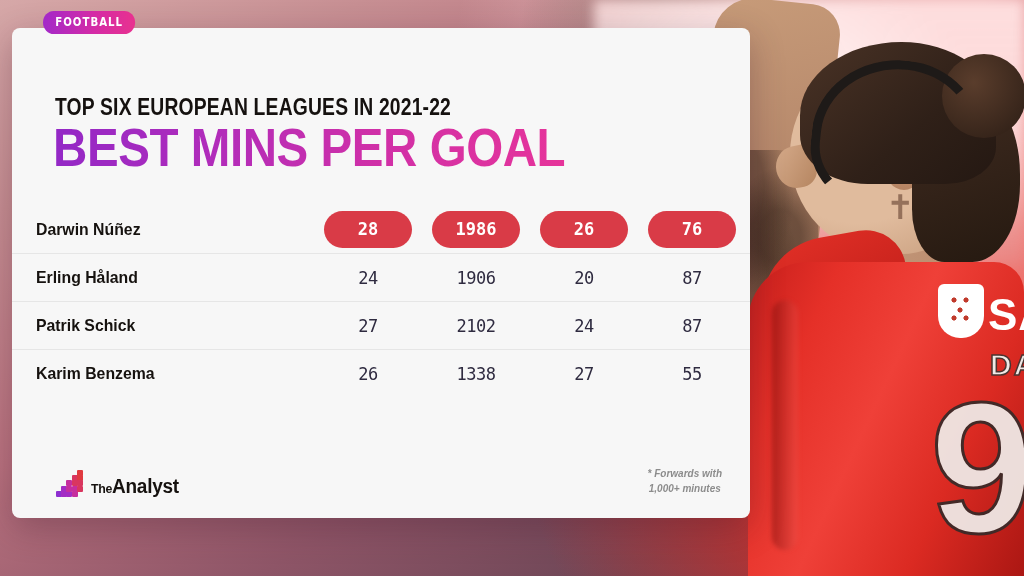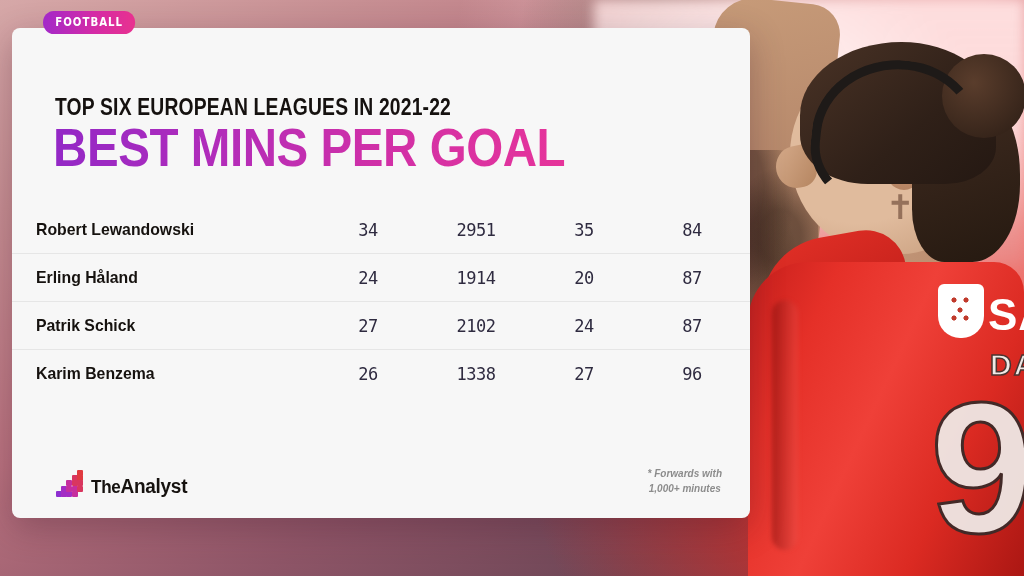--- a/index.html
+++ b/index.html
@@ -245,21 +245,21 @@
   #logo-mark { position:relative; width:26px; height:26px; }
   #logo-mark i {
     position:absolute; display:block; width:6px; height:6px; border-radius:1px;
   }
   #logo-text {
     font-size:20px; font-weight:bold; color:#16120f;
     letter-spacing:-.3px; line-height:1;
     transform:scaleX(.95); transform-origin:left bottom;
     white-space:nowrap;
   }
-  #logo-text .the { font-size:18px;margin-top:33px; }
+  #logo-text .the { font-size:13px;margin-top:33px; }
 
   #footnote {
     position:absolute; right:28px; bottom:22px;
     text-align:center;
     font-size:10px; font-style:italic; font-weight:bold;
     color:#8c8c8c; line-height:1.45;
   }
 </style>
 </head>
 <body>
@@ -290,51 +290,51 @@
 
 <div id="badge">FOOTBALL</div>
 
 <div id="card">
 
   <div class="kicker">TOP SIX EUROPEAN LEAGUES IN 2021-22</div>
   <div class="headline">BEST MINS PER GOAL</div>
 
   <div id="table">
 
-
-    <div class="row body">
-      <div class="c-player">Robert Lewandowski</div>
-      <div class="c-num">34</div>
-      <div class="c-num">2951</div>
-      <div class="c-num">35</div>
-      <div class="c-num">84</div>
-    </div>
+    <div class="row body hl">
+      <div class="c-player">Darwin Núñez</div>
+      <div class="c-num"><span>28</span></div>
+      <div class="c-num"><span>1986</span></div>
+      <div class="c-num"><span>26</span></div>
+      <div class="c-num"><span>76</span></div>
+    </div>
+
 
     <div class="row body">
       <div class="c-player">Erling Håland</div>
       <div class="c-num">24</div>
-      <div class="c-num">1914</div>
+      <div class="c-num">1906</div>
       <div class="c-num">20</div>
       <div class="c-num">87</div>
     </div>
 
     <div class="row body">
       <div class="c-player">Patrik Schick</div>
       <div class="c-num">27</div>
       <div class="c-num">2102</div>
       <div class="c-num">24</div>
       <div class="c-num">87</div>
     </div>
 
     <div class="row body">
       <div class="c-player">Karim Benzema</div>
       <div class="c-num">26</div>
       <div class="c-num">1338</div>
       <div class="c-num">27</div>
-      <div class="c-num">96</div>
+      <div class="c-num">55</div>
     </div>
 
   </div>
 
   <div id="footer">
 
     <div id="logo">
       <span id="logo-mark">
           <i style="left: 0px; top: 20.8px; background: rgb(142, 47, 208);"></i>
           <i style="left: 5.2px; top: 20.8px; background: rgb(163, 44, 196);"></i>

